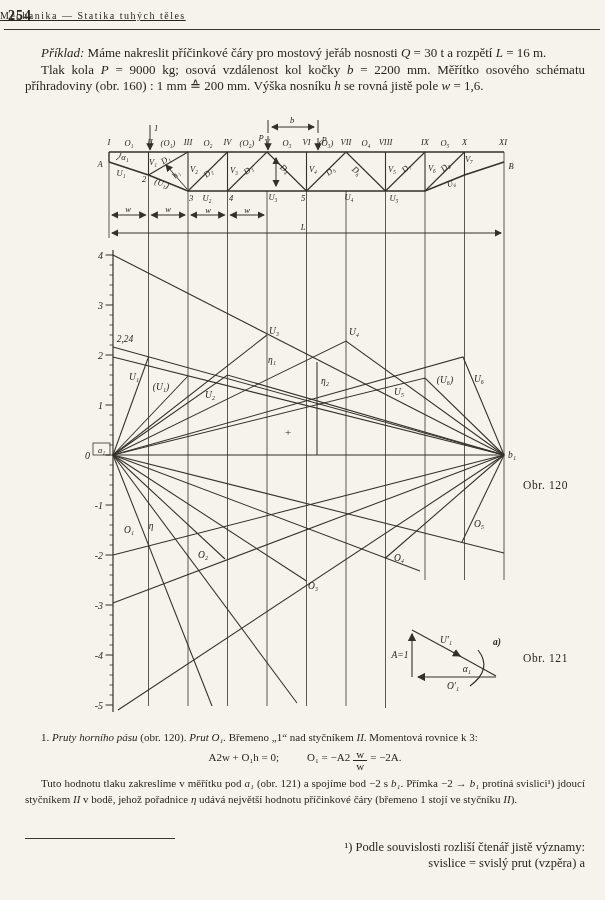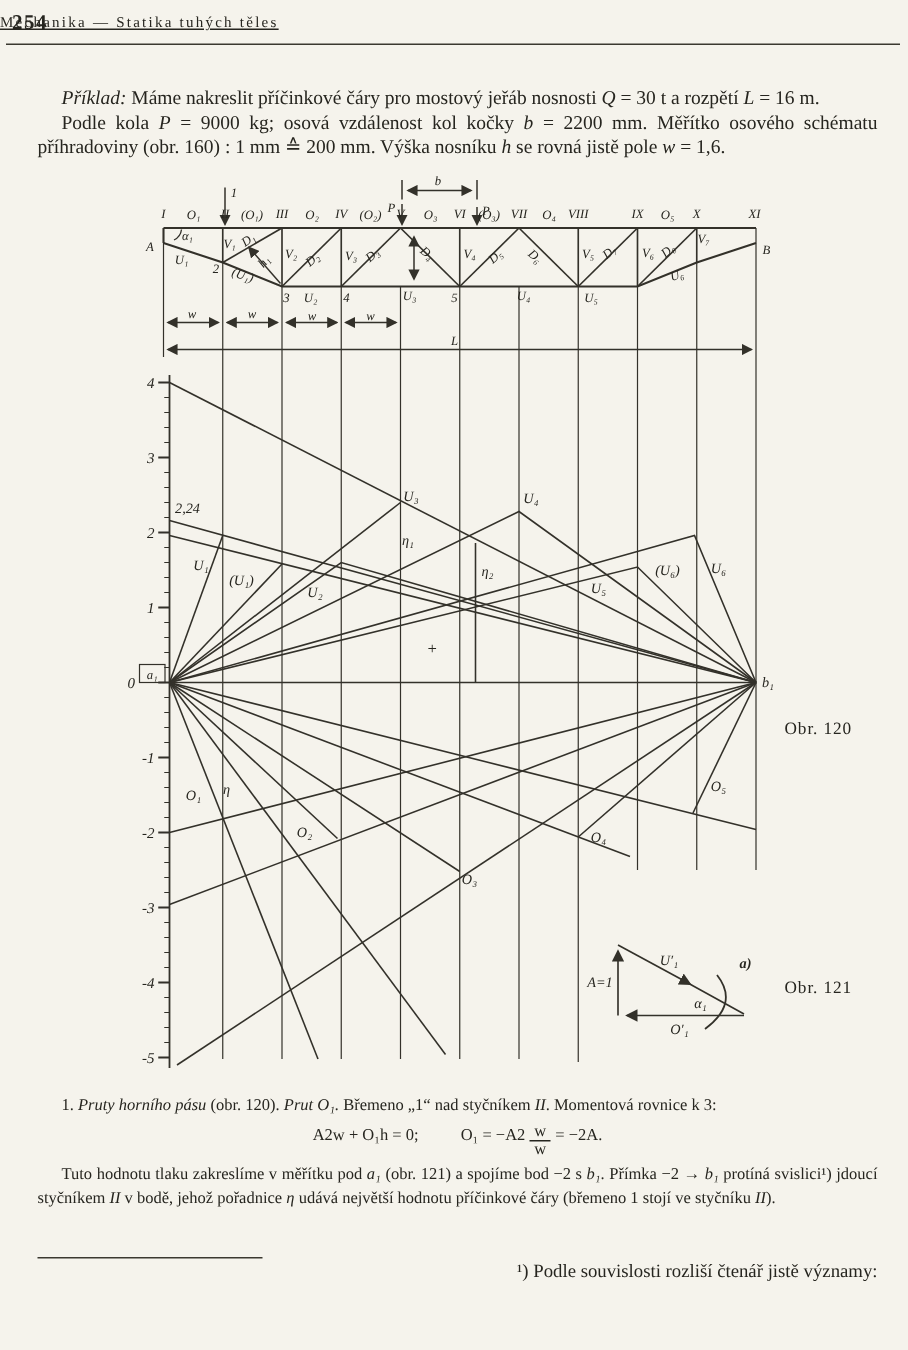--- a/index.html
+++ b/index.html
@@ -5,21 +5,21 @@
   html,body{margin:0;padding:0;}
   body{
     width:605px;height:900px;position:relative;overflow:hidden;
     background:#f5f3ec;color:#26251f;
     font-family:"Liberation Serif","DejaVu Serif",serif;
   }
   .hdr{position:absolute;top:8px;left:0;width:605px;height:20px;}
   .hdr .pno{position:absolute;left:8px;top:0;font-size:14px;font-weight:bold;letter-spacing:1px;}
   .hdr .ttl{position:absolute;left:0;width:100%;text-align:left;top:2px;font-size:10px;letter-spacing:1.5px;text-decoration:underline;}
   .hdr-rule{position:absolute;top:29px;left:4px;width:596px;border-top:1.6px solid #3a382f;}
-  .intro{position:absolute;top:57px;left:25px;width:560px;font-size:13px;line-height:16.5px;text-align:justify;}
+  .intro{position:absolute;top:45px;left:25px;width:560px;font-size:13px;line-height:16.5px;text-align:justify;}
   .intro p{margin:0;text-indent:16px;}
   .it{font-style:italic;}
   .body2{position:absolute;top:729px;left:25px;width:560px;font-size:11px;line-height:16.5px;text-align:justify;}
   .body2 p{margin:0;text-indent:16px;}
   .eq{text-align:center;text-indent:0 !important;margin:3px 0 2px 0 !important;}
   .eq .gap{display:inline-block;width:28px;}
   .frac{display:inline-block;vertical-align:-0.9em;text-align:center;margin:0 3px;}
   .frac .num{display:block;border-bottom:1px solid #26251f;padding:0 3px;line-height:1.05;}
   .frac .den{display:block;padding:0 3px;line-height:1.05;}
   .fnote{position:absolute;top:838px;left:25px;width:560px;font-size:12.5px;line-height:16px;}
@@ -35,21 +35,21 @@
 <body>
 
 <div class="hdr">
   <span class="pno">254</span>
   <span class="ttl">Mechanika — Statika tuhých těles</span>
 </div>
 <div class="hdr-rule"></div>
 
 <div class="intro">
   <p><span class="it">Příklad:</span><span> Máme nakreslit příčinkové čáry pro mostový jeřáb nosnosti </span><span class="it">Q</span><span> = 30 t a rozpětí </span><span class="it">L</span><span> = 16 m.</span></p>
-  <p><span>Podle kola </span><span class="it">P</span><span> = 9000 kg; osová vzdálenost kol kočky </span><span class="it">b</span><span> = 2200 mm. Měřítko osového schématu příhradoviny (obr. 160) : 1 mm ≙ 200 mm. Výška nosníku </span><span class="it">h</span><span> se rovná jistě pole </span><span class="it">w</span><span> = 1,6.</span></p>
+  <p><span>Tlak kola </span><span class="it">P</span><span> = 9000 kg; osová vzdálenost kol kočky </span><span class="it">b</span><span> = 2200 mm. Měřítko osového schématu příhradoviny (obr. 160) : 1 mm ≙ 200 mm. Výška nosníku </span><span class="it">h</span><span> se rovná jistě pole </span><span class="it">w</span><span> = 1,6.</span></p>
 </div>
 
 <svg width="605" height="612" viewBox="0 0 605 612">
   <defs>
     <marker id="ah" viewBox="0 0 10 10" refX="8.5" refY="5" markerWidth="7.5" markerHeight="7.5" orient="auto-start-reverse">
       <path d="M0,0 L10,5 L0,10 z" fill="#33312a"></path>
     </marker>
   </defs>
 
   <g class="ln" stroke-width="1.4">
@@ -255,13 +255,14 @@
 
 <div class="body2">
   <p><span>1. </span><span class="it">Pruty horního pásu</span><span> (obr. 120). </span><span class="it">Prut O₁.</span><span> Břemeno „1“ nad styčníkem </span><span class="it">II</span><span>. Momentová rovnice k 3:</span></p>
   <p class="eq"><span>A2w + O₁h = 0;</span><span class="gap"></span><span>O₁ = −A2</span><span class="frac"><span class="num">w</span><span class="den">w</span></span><span>= −2A.</span></p>
   <p><span>Tuto hodnotu tlaku zakreslíme v měřítku pod </span><span class="it">a₁</span><span> (obr. 121) a spojíme bod −2 s </span><span class="it">b₁</span><span>. Přímka −2 → </span><span class="it">b₁</span><span> protíná svislici¹) jdoucí styčníkem </span><span class="it">II</span><span> v bodě, jehož pořadnice </span><span class="it">η</span><span> udává největší hodnotu příčinkové čáry (břemeno 1 stojí ve styčníku </span><span class="it">II</span><span>).</span></p>
 </div>
 
 <div class="fnote">
   <div class="fnote-rule"></div>
   <div>¹) Podle souvislosti rozliší čtenář jistě významy:</div>
+  <div class="ind">svislice = svislý prut (vzpěra) a</div>
 </div>
 
 </body></html>

